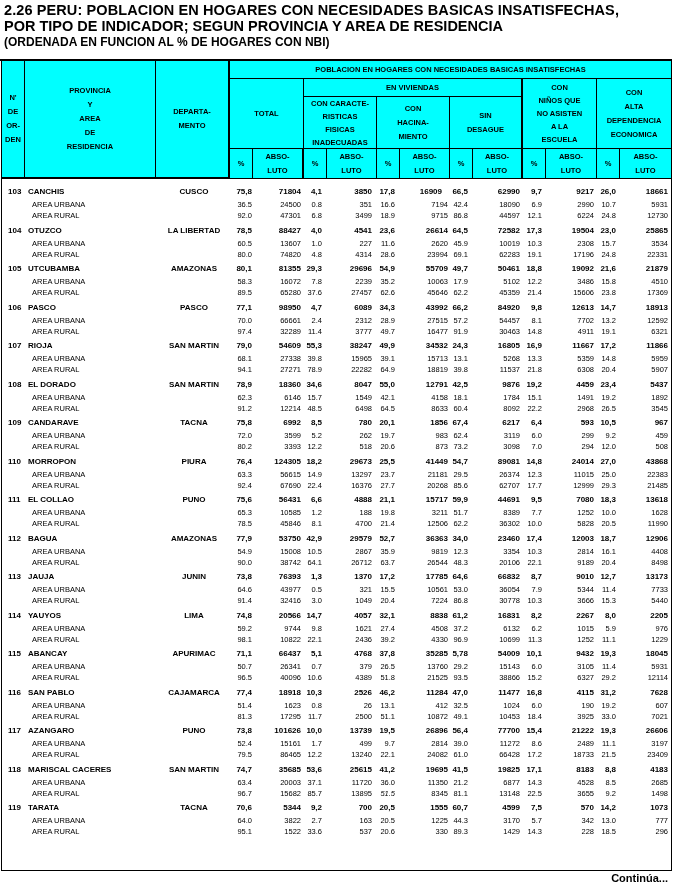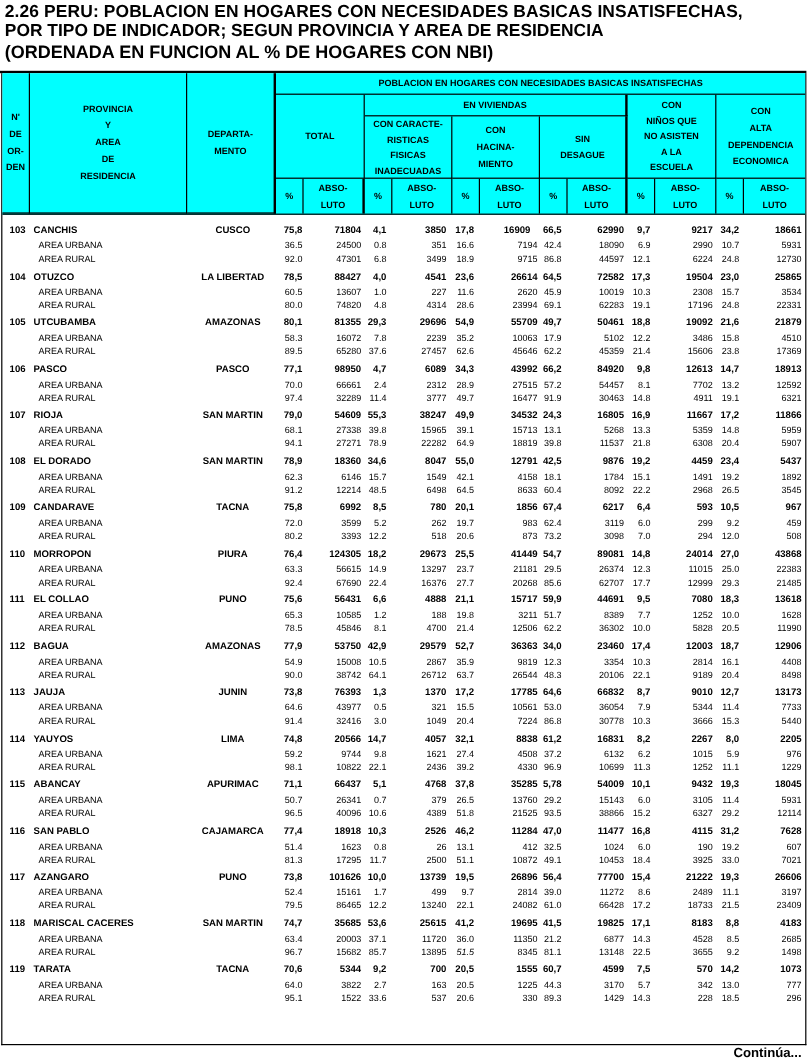--- a/index.html
+++ b/index.html
@@ -1,20 +1,20 @@
 <!DOCTYPE html>
 <html><head>
 <meta charset="utf-8">
 <style>
   html,body{margin:0;padding:0;background:#fff;}
   body{width:674px;height:886px;position:relative;overflow:hidden;font-family:"Liberation Sans",sans-serif;color:#000;}
   .title{position:absolute;left:4px;font-weight:bold;white-space:nowrap;}
   .t1{top:2px;font-size:14.5px;letter-spacing:0.1px;}
   .t2{top:18px;font-size:14.5px;}
-  .t3{top:35px;font-size:15px;}
+  .t3{top:35px;font-size:12px;}
   .topline{position:absolute;left:0;top:59px;width:672px;height:2px;background:#000;}
   .tbl{position:absolute;left:1px;top:61px;width:671px;height:810px;border:1px solid #000;border-top:none;box-sizing:border-box;}
   .hdr{position:absolute;left:0;top:0;width:669px;height:117px;background:#00ffff;border-bottom:1px solid #000;}
   .hc{position:absolute;box-sizing:border-box;border-right:1px solid #000;border-bottom:1px solid #000;font-size:7.5px;font-weight:bold;text-align:center;display:flex;align-items:center;justify-content:center;line-height:14px;white-space:pre-line;}
   .thick{border-right:2px solid #000;}
   .rows{position:absolute;left:0;top:118px;width:669px;}
   .grp{position:relative;height:38.5px;}
   .r{position:relative;height:11px;font-size:7.5px;white-space:nowrap;}
   .r.main{font-weight:bold;height:13px;font-size:8px;}
   .c{position:absolute;top:0;}
@@ -93,21 +93,21 @@
           <span class="c num" style="right: 419px;">75,8</span>
           <span class="c num" style="right: 370px;">71804</span>
           <span class="c num" style="right: 349px;">4,1</span>
           <span class="c num" style="right: 299px;">3850</span>
           <span class="c num" style="right: 276px;">17,8</span>
           <span class="c num" style="right: 229px;">16909</span>
           <span class="c num" style="right: 203px;">66,5</span>
           <span class="c num" style="right: 151px;">62990</span>
           <span class="c num" style="right: 129px;">9,7</span>
           <span class="c num" style="right: 77px;">9217</span>
-          <span class="c num" style="right: 55px;">34,2</span>
+          <span class="c num" style="right: 55px;">26,0</span>
           <span class="c num" style="right: 3px;">18661</span>
         </div>
         <div class="r">
           <span class="c" style="left: 30px;">AREA URBANA</span>
           <span class="c num" style="right: 419px;">36.5</span>
           <span class="c num" style="right: 370px;">24500</span>
           <span class="c num" style="right: 349px;">0.8</span>
           <span class="c num" style="right: 299px;">351</span>
           <span class="c num" style="right: 276px;">16.6</span>
           <span class="c num" style="right: 223px;">7194</span>

